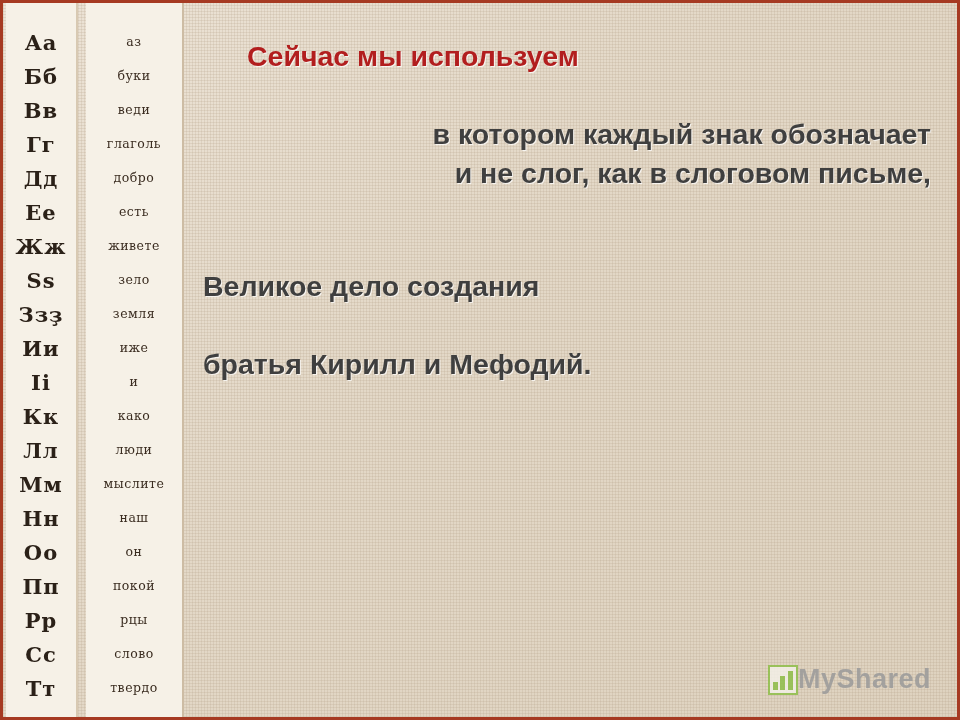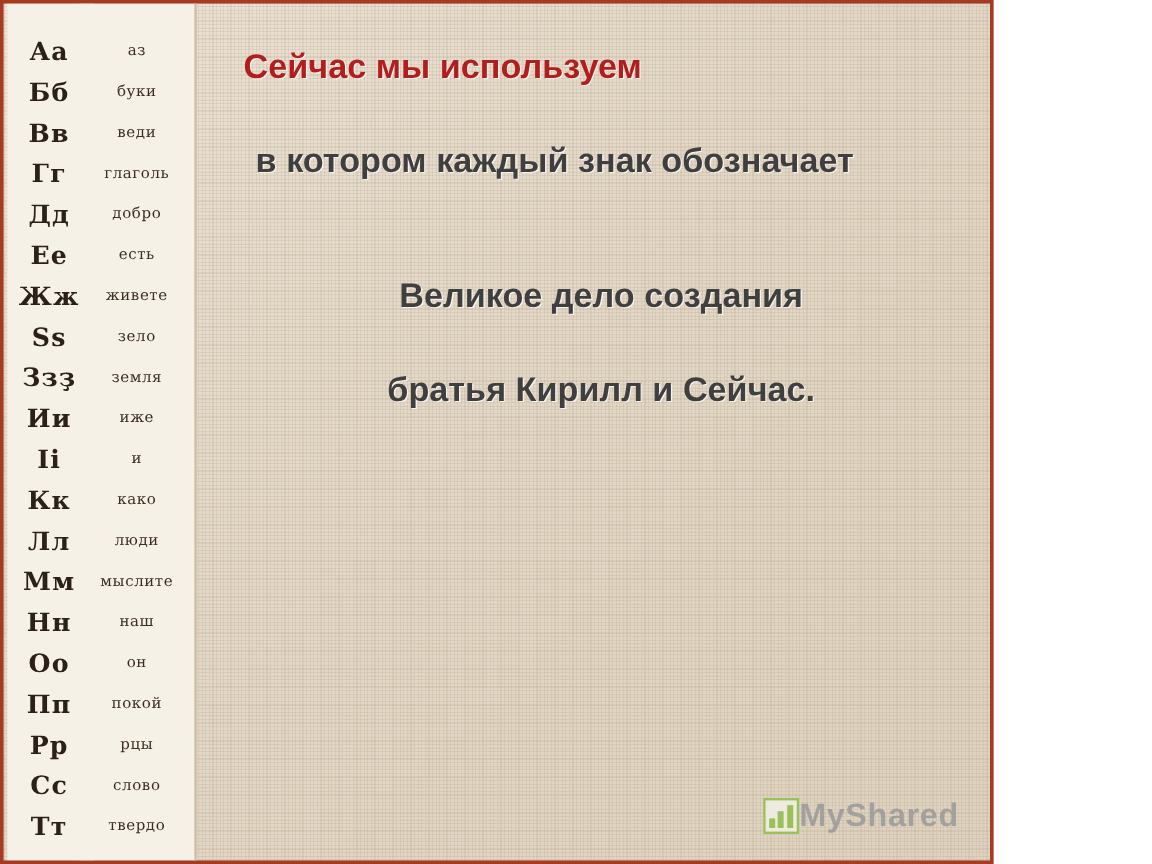--- a/index.html
+++ b/index.html
@@ -8,21 +8,21 @@
   }
   body {
     width: 960px;
     height: 720px;
     overflow: hidden;
     font-family: "Liberation Sans", sans-serif;
     background: #ffffff;
   }
   .slide {
     position: relative;
-    width: 828px;
+    width: 960px;
     height: 720px;
     box-sizing: border-box;
     background-color: #e8ded0;
     background-image:
       repeating-linear-gradient(0deg, rgba(180,160,135,0.22) 0px, rgba(180,160,135,0.22) 1px, rgba(255,255,255,0) 1px, rgba(255,255,255,0) 3px),
       repeating-linear-gradient(90deg, rgba(170,150,125,0.18) 0px, rgba(170,150,125,0.18) 1px, rgba(255,255,255,0) 1px, rgba(255,255,255,0) 3px),
       linear-gradient(135deg, #ece3d6 0%, #e3d8c7 45%, #ded2bf 100%);
     border: 3px solid #a63a22;
     overflow: hidden;
   }
@@ -38,21 +38,21 @@
     flex-direction: column;
     align-items: center;
     padding-top: 22px;
   }
   .alpha-col.letters {
     left: 3px;
     width: 72px;
     border-right: 2px solid #d8c9b2;
   }
   .alpha-col.names {
-    left: 63px;
+    left: 83px;
     width: 98px;
     border-right: 2px solid #cdbca4;
   }
   .alpha-letter {
     font-family: "DejaVu Serif", serif;
     font-size: 21px;
     line-height: 1;
     color: #2b2118;
     height: 34px;
     display: flex;
@@ -84,34 +84,35 @@
   .para1 {
     font-family: "Liberation Sans", sans-serif;
     font-size: 28.5px;
     font-weight: bold;
     line-height: 1.365;
     color: #3f3f3f;
     text-shadow: 1px 1px 0 rgba(255,255,255,0.75);
   }
   .line-red {
     color: #b21e1e;
+    margin-left: 44px;
   }
   .indent {
     display: block;
     padding-left: 10px;
+    text-align: right;
   }
   .para2 {
     margin-top: 74px;
     font-family: "Liberation Sans", sans-serif;
     font-size: 28.5px;
     font-weight: bold;
     line-height: 1.38;
     color: #3f3f3f;
     text-shadow: 1px 1px 0 rgba(255,255,255,0.75);
-    text-align: center;
   }
 
   
   .watermark {
     position: absolute;
     right: 26px;
     bottom: 22px;
     display: flex;
     align-items: center;
     opacity: 0.85;
@@ -192,26 +193,27 @@
     <div class="alpha-name">рцы</div>
     <div class="alpha-name">слово</div>
     <div class="alpha-name">твердо</div>
   </div>
 
   <div class="content">
     <div class="para1">
       <span class="line-red">Сейчас мы используем</span><br>
       <br>
       <span class="indent">в котором каждый знак обозначает</span>
+      <span class="indent">и не слог, как в слоговом письме,</span>
     </div>
 
     <div class="para2">
       <span>Великое дело создания</span><br>
       <br>
-      <span>братья Кирилл и Сейчас.</span>
+      <span>братья Кирилл и Мефодий.</span>
     </div>
   </div>
 
   <div class="watermark">
     <span class="wm-icon">
         <i></i>
         <i></i>
         <i></i>
       </span>
     <span class="wm-text">MyShared</span>

